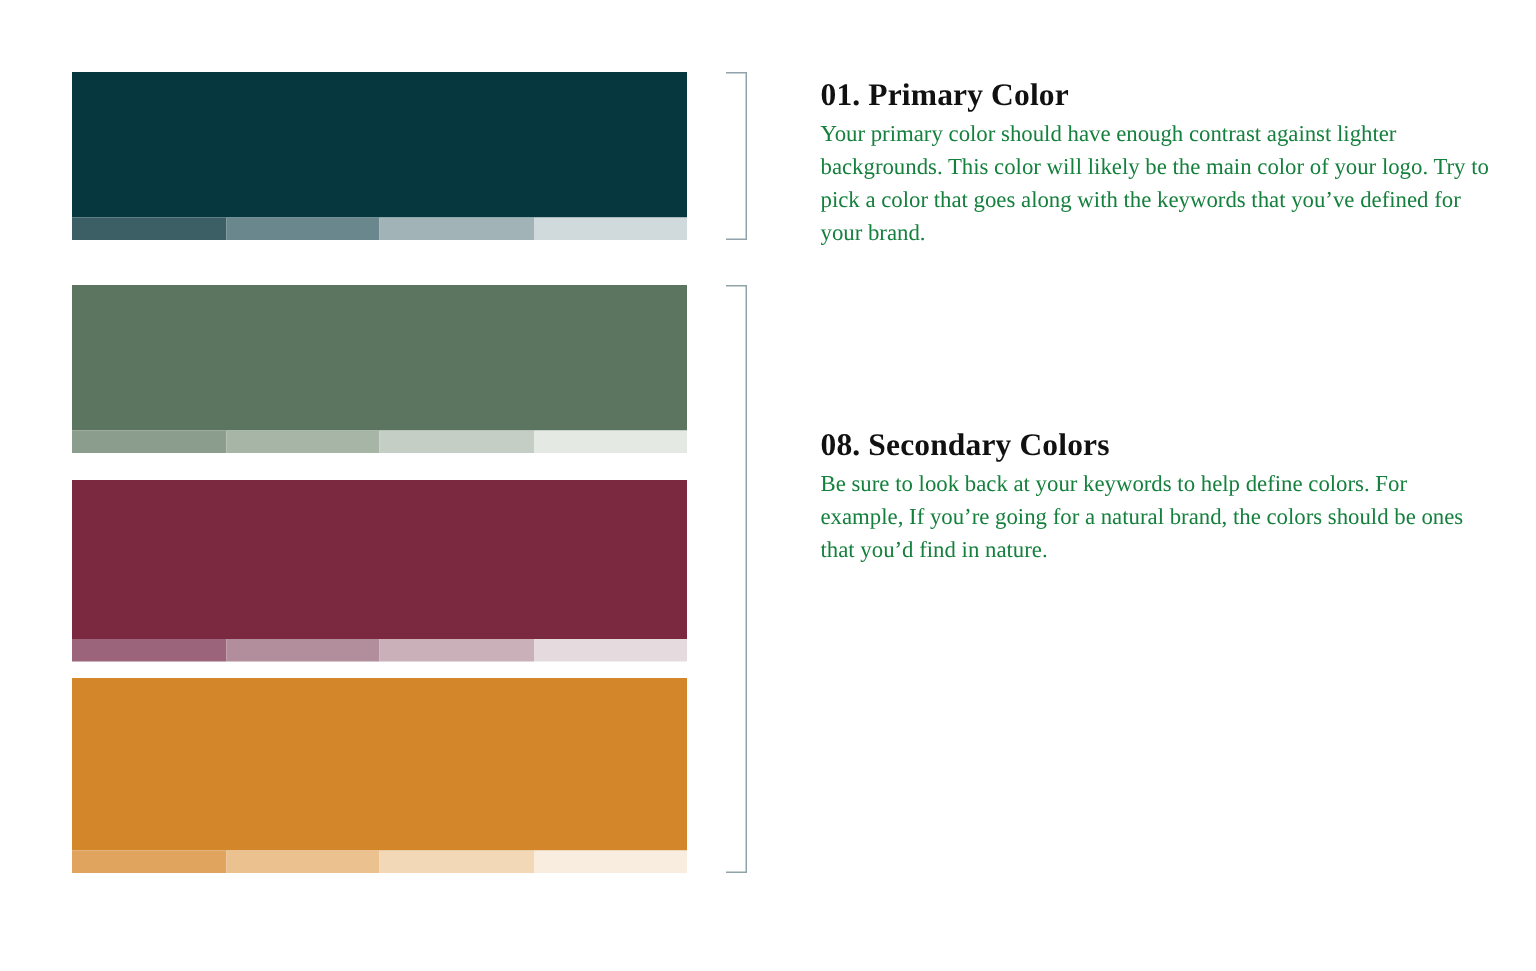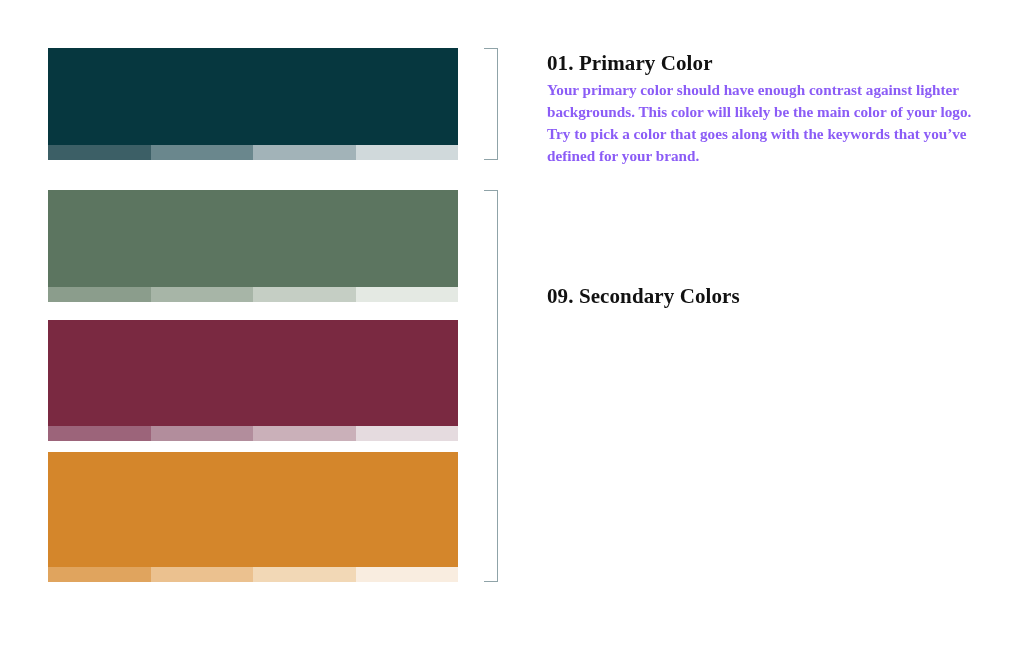--- a/index.html
+++ b/index.html
@@ -90,22 +90,21 @@
     font-weight: bold;
     letter-spacing: 0.1px;
     margin: 0 0 3px 0;
     line-height: 1.12;
     color: #111111;
   }
   .section-para {
     font-size: 15.2px;
     line-height: 1.46;
     margin: 0;
-    color: #8b5cf6;
-    font-weight: bold;
+    color: #15803d;
   }
   .section-para + .section-para {
     margin-top: 15px;
   }
 </style>
 </head>
 <body style="background: rgb(255, 255, 255);">
 
 <div class="palette-column">
 
@@ -153,14 +152,15 @@
 
 <div class="bracket b0" style="border-color: rgb(143, 163, 168);"></div>
 <div class="bracket b1" style="border-color: rgb(143, 163, 168);"></div>
 
 <div class="text-block t0">
   <h2 class="section-heading">01. Primary Color</h2>
   <p class="section-para">Your primary color should have enough contrast against lighter backgrounds. This color will likely be the main color of  your logo. Try to pick a color that goes along with the keywords that you’ve defined for your brand.</p>
 </div>
 
 <div class="text-block t1">
-  <h2 class="section-heading">09. Secondary Colors</h2>
+  <h2 class="section-heading">08. Secondary Colors</h2>
+  <p class="section-para">Be sure to look back at your keywords to help define colors. For example, If  you’re going for a natural brand, the colors should be ones that you’d find in nature.</p>
 </div>
 
 </body></html>

